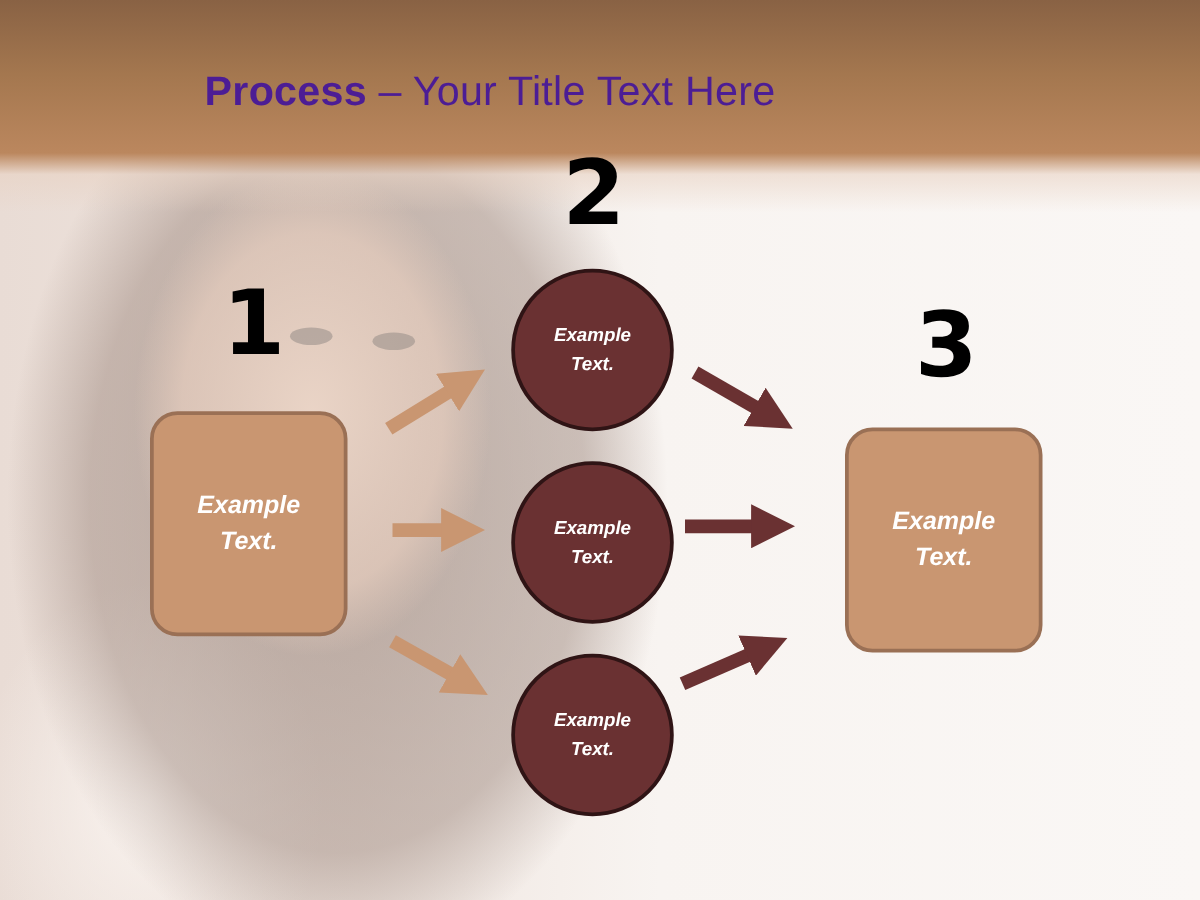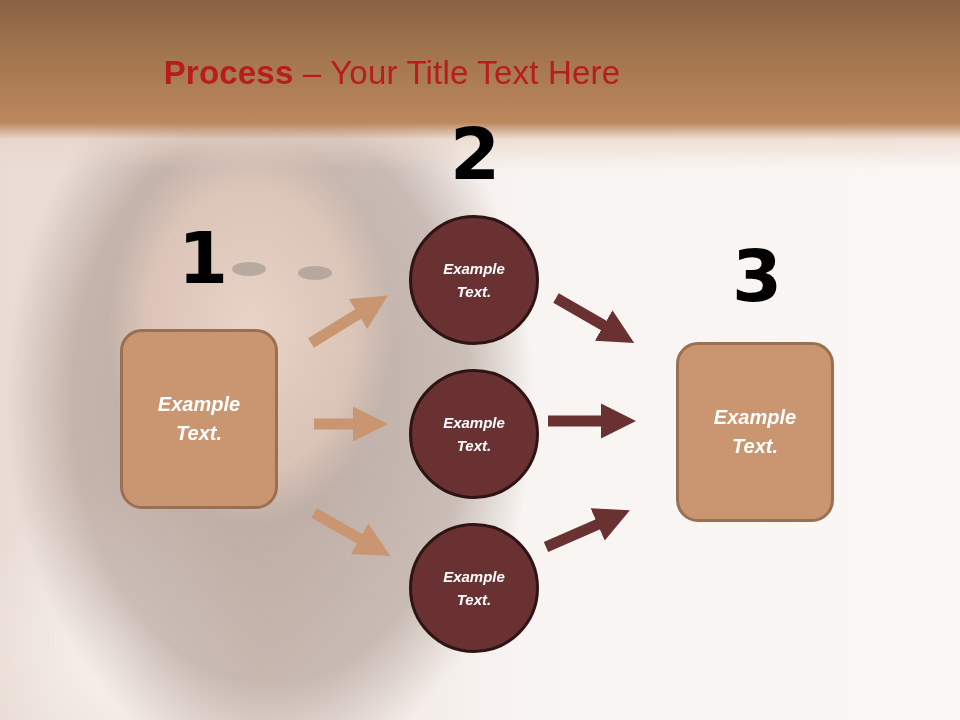--- a/index.html
+++ b/index.html
@@ -5,21 +5,21 @@
   html,body{margin:0;padding:0;}
   body{width:960px;height:720px;overflow:hidden;position:relative;font-family:"Liberation Sans","DejaVu Sans",sans-serif;background:#f8f3f0;}
   .bg{position:absolute;inset:0;background:
       radial-gradient(ellipse 190px 260px at 250px 330px, rgba(236,214,200,0.95) 0%, rgba(230,205,190,0.7) 55%, rgba(0,0,0,0) 75%),
       radial-gradient(ellipse 330px 470px at 270px 400px, rgba(140,118,108,0.55) 0%, rgba(150,128,118,0.45) 60%, rgba(0,0,0,0) 80%),
       radial-gradient(ellipse 200px 250px at 120px 640px, rgba(250,244,240,0.95) 0%, rgba(0,0,0,0) 70%),
       linear-gradient(90deg,#e9dcd5 0%,#efe5df 30%,#f8f4f1 55%,#faf7f5 100%);}
   .eye{position:absolute;width:34px;height:14px;border-radius:50%;background:rgba(150,140,135,0.55);}
   .header{position:absolute;left:0;top:0;width:960px;height:170px;
       background:linear-gradient(180deg,#896244 0%,#a4774f 35%,#bb875e 72%,rgba(232,210,195,0.6) 82%,rgba(248,243,240,0) 100%);}
-  .title{position:absolute;left:0;top:54px;width:784px;text-align:center;color:#b91c1c;font-size:33px;letter-spacing:0.2px;}
+  .title{position:absolute;left:0;top:54px;width:784px;text-align:center;color:#4c1d95;font-size:33px;letter-spacing:0.2px;}
   .title b{font-weight:bold;}
   .num{position:absolute;font-weight:bold;color:#000;font-size:72px;line-height:72px;font-family:"DejaVu Sans",sans-serif;}
   .box{position:absolute;width:152px;height:174px;background:#c99671;border:3px solid #9a7055;border-radius:22px;display:flex;flex-direction:column;align-items:center;justify-content:center;color:#fff;font-style:italic;font-weight:bold;font-size:20px;line-height:29px;}
   .circle{position:absolute;width:124px;height:124px;border-radius:50%;background:#6a3132;border:3px solid #2f1415;display:flex;flex-direction:column;align-items:center;justify-content:center;color:#fff;font-style:italic;font-weight:bold;font-size:15px;line-height:23px;}
   svg.arrows{position:absolute;left:0;top:0;}
 </style>
 </head>
 <body>
 
 <div class="bg"></div>

